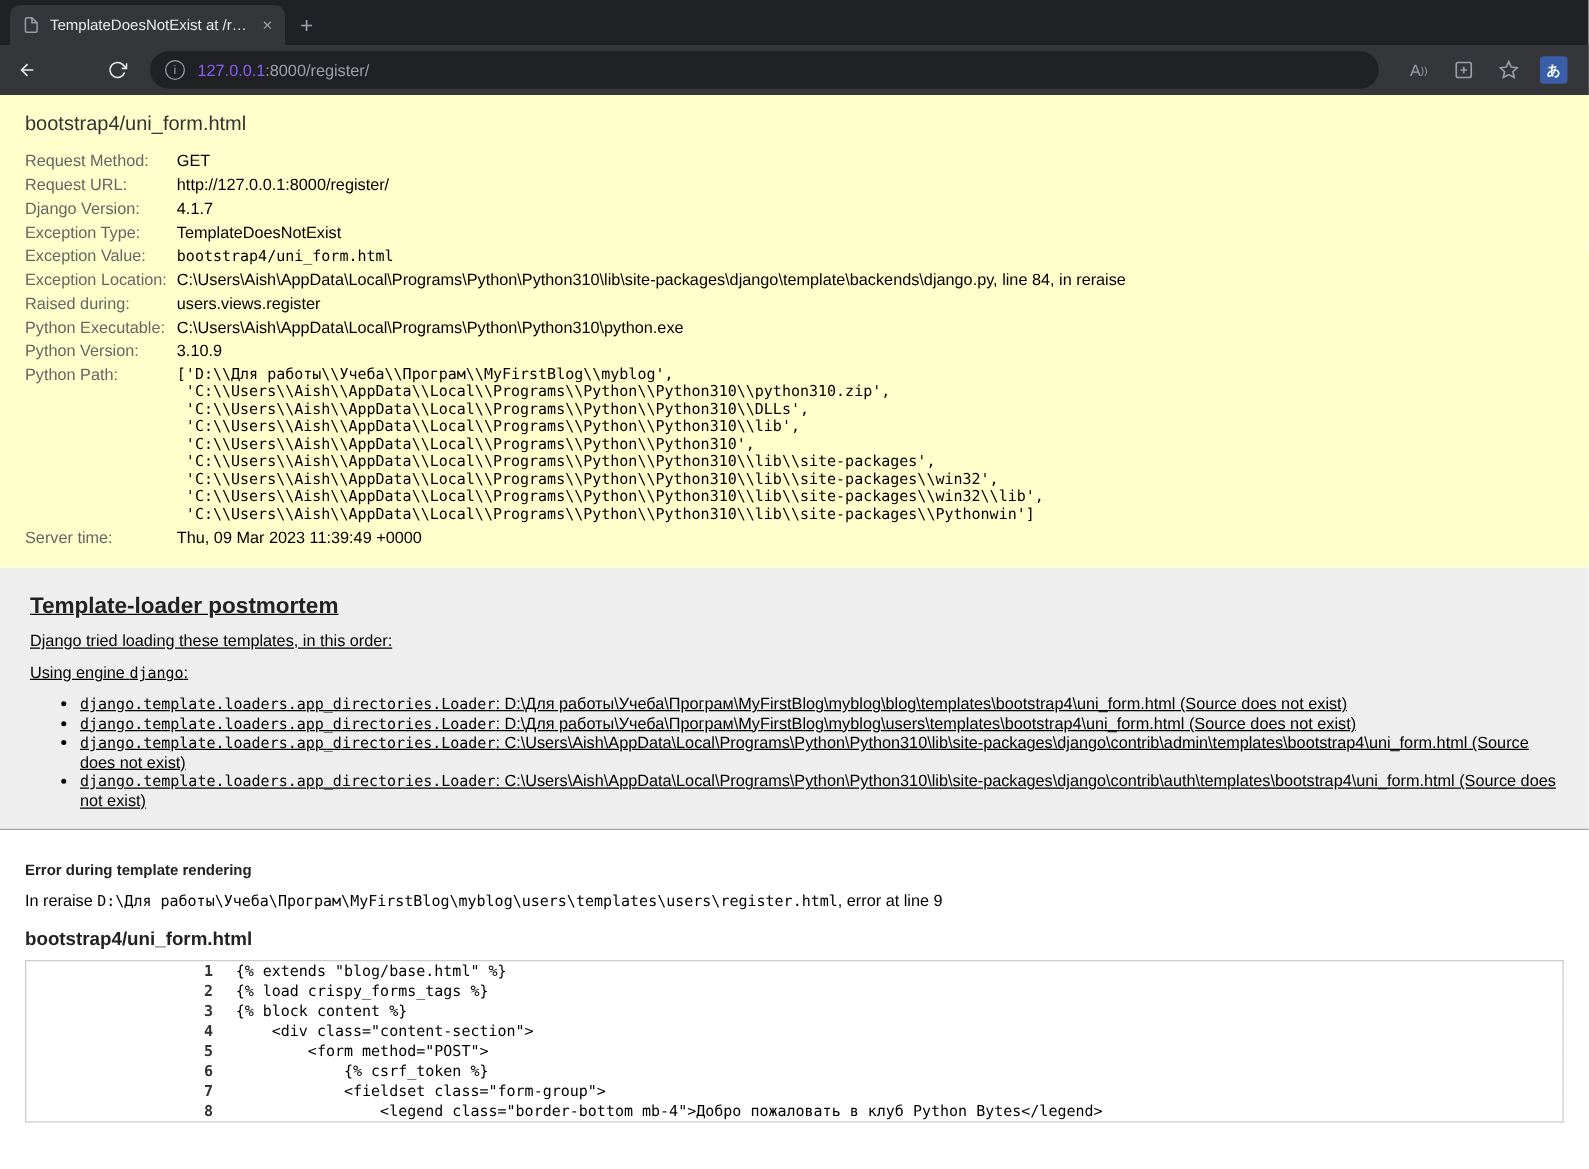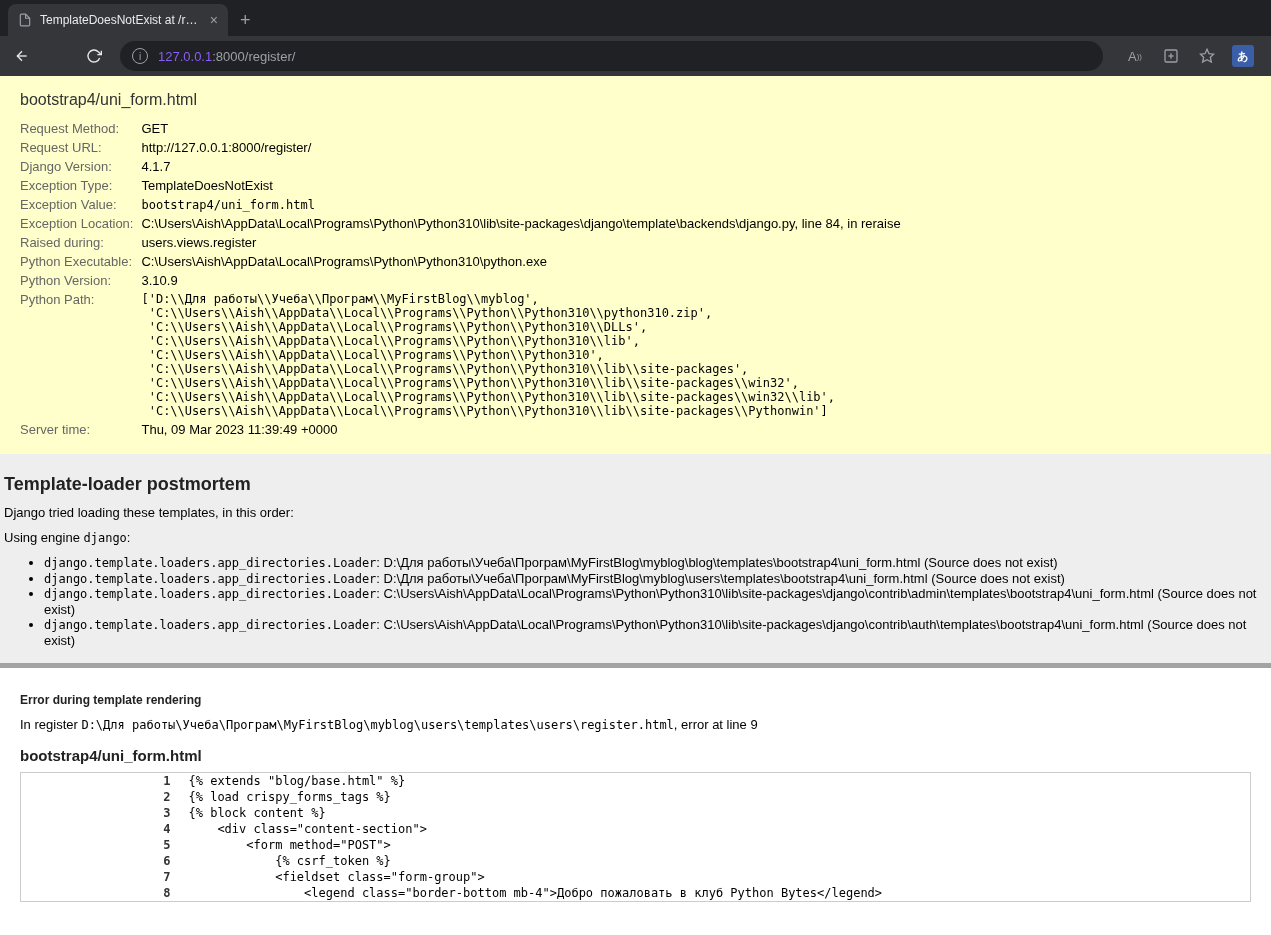--- a/index.html
+++ b/index.html
@@ -23,21 +23,21 @@
 .translate-box { background: #3b5ea8; color: #fff; width: 22px; height: 22px; border-radius: 3px; display: flex; align-items: center; justify-content: center; font-size: 11px; font-weight: bold; }
 
 #summary { background: #ffffcc; padding: 10px 20px 15px; }
 #summary h1 { font-size: 24px; font-weight: normal; margin: 8px 0; color: #333; }
 #summary pre.exception_value { font-size: 16px; margin: 5px 0 10px; font-family: "Segoe UI", Arial, sans-serif; color: #333; white-space: pre-wrap; }
 #summary table { border: none; border-collapse: collapse; }
 #summary th { text-align: left; color: #666; padding: 2px 8px 2px 0; font-weight: normal; vertical-align: top; font-size: 13px; white-space: nowrap; }
 #summary td { padding: 2px 0; font-size: 13px; color: #000; }
 #summary td pre { margin: 0; font-family: Consolas, monospace; font-size: 12px; white-space: pre; }
 
-#template-postmortem { background: #eee; padding: 10px 4px; border-bottom: 5px solid #a3a3a3; }
+#template-postmortem { background: #eee; padding: 10px 24px; border-bottom: 1px solid #a3a3a3; text-decoration: underline; }
 #template-postmortem h2 { font-size: 18px; font-weight: bold; margin: 10px 0; color: #222; }
 #template-postmortem p { margin: 10px 0; font-size: 13px; }
 #template-postmortem .engine { font-size: 13px; }
 #template-postmortem .engine code { font-family: Consolas, monospace; font-size: 12px; }
 #template-postmortem ul { margin: 4px 0; padding-left: 40px; }
 #template-postmortem li { font-size: 13px; line-height: 1.2; }
 #template-postmortem li code { font-family: Consolas, monospace; font-size: 12px; }
 
 #template-error { padding: 10px 20px; }
 #template-error h2 { font-size: 12px; font-weight: bold; margin: 15px 0 10px; color: #222; }
@@ -180,21 +180,21 @@
       <li><code>django.template.loaders.app_directories.Loader</code>: D:\Для работы\Учеба\Програм\MyFirstBlog\myblog\blog\templates\bootstrap4\uni_form.html (Source does not exist)</li>
       <li><code>django.template.loaders.app_directories.Loader</code>: D:\Для работы\Учеба\Програм\MyFirstBlog\myblog\users\templates\bootstrap4\uni_form.html (Source does not exist)</li>
       <li><code>django.template.loaders.app_directories.Loader</code>: C:\Users\Aish\AppData\Local\Programs\Python\Python310\lib\site-packages\django\contrib\admin\templates\bootstrap4\uni_form.html (Source does not exist)</li>
       <li><code>django.template.loaders.app_directories.Loader</code>: C:\Users\Aish\AppData\Local\Programs\Python\Python310\lib\site-packages\django\contrib\auth\templates\bootstrap4\uni_form.html (Source does not exist)</li>
     </ul>
 </div>
 
 <div id="template-error">
   <h2>Error during template rendering</h2>
   <p>
-    <span>In register </span><code>D:\Для работы\Учеба\Програм\MyFirstBlog\myblog\users\templates\users\register.html</code><span>, error at line 9</span>
+    <span>In reraise </span><code>D:\Для работы\Учеба\Програм\MyFirstBlog\myblog\users\templates\users\register.html</code><span>, error at line 9</span>
   </p>
   <h3>bootstrap4/uni_form.html</h3>
   <table class="source-table">
     <tbody id="source-body">
         <tr>
           <td class="lineno">1</td>
           <td class="code">{% extends "blog/base.html" %}</td>
         </tr>
         <tr>
           <td class="lineno">2</td>

